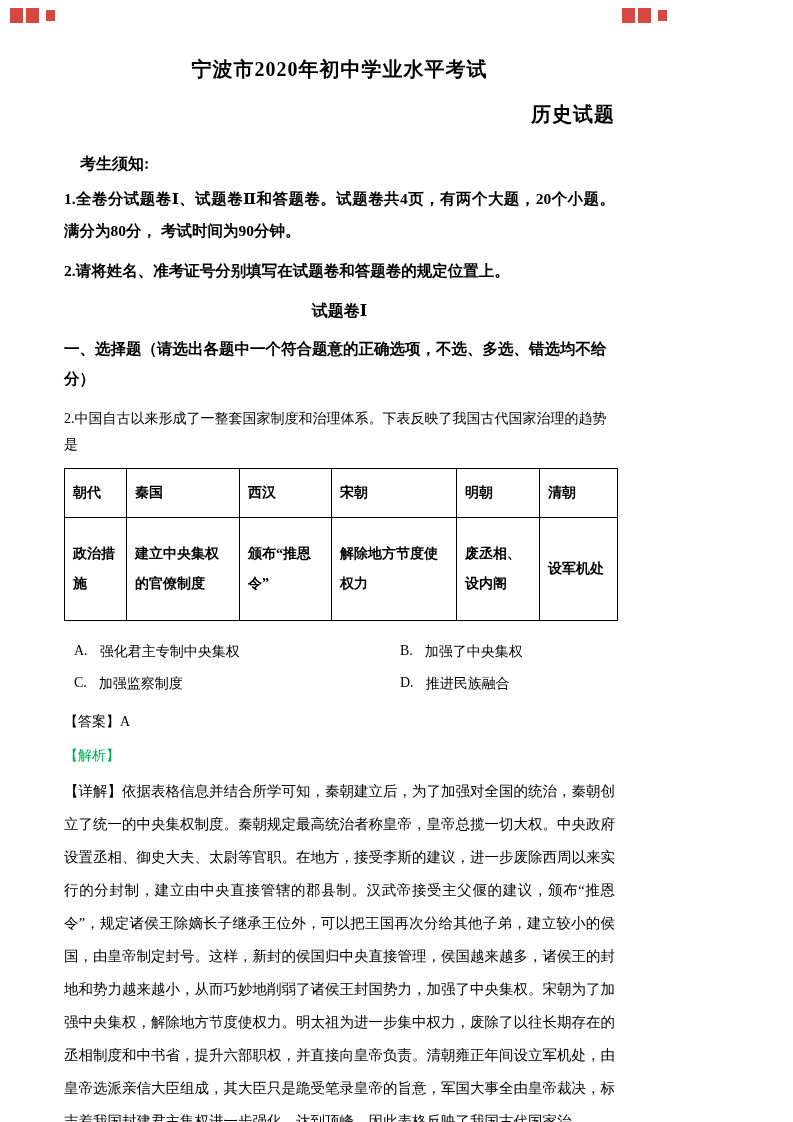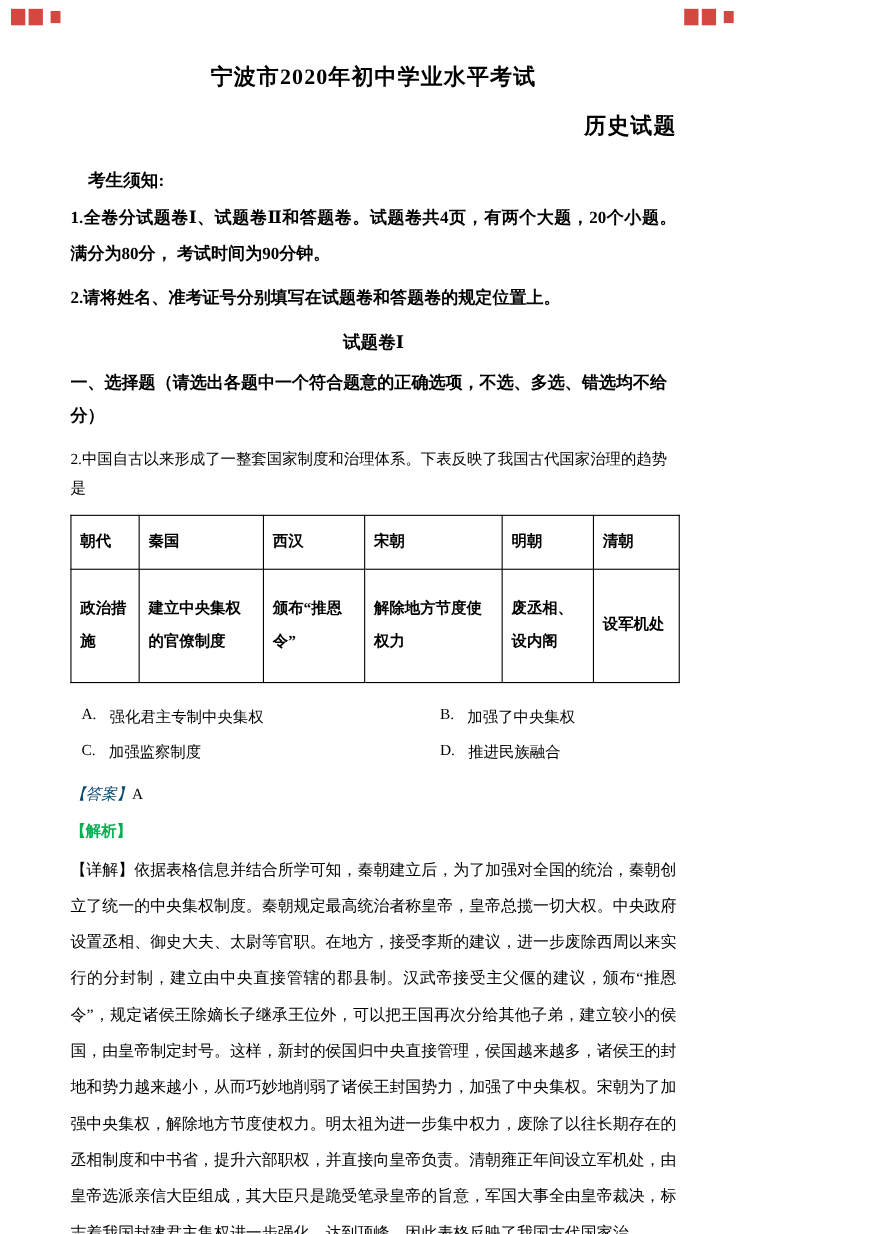--- a/index.html
+++ b/index.html
@@ -82,22 +82,22 @@
   }
   table.qtable tr.hdr td{height:40px;}
   table.qtable tr.bdy td{height:94px;}
   .options{margin-top:22px;padding-left:10px;font-size:14px;}
   .opt-row{display:flex;margin-top:14px;}
   .opt-row:first-child{margin-top:0;}
   .opt{display:flex;}
   .opt-left{width:326px;}
   .opt .key{margin-right:12px;}
   .answer-line{margin:20px 0 0 0;font-size:14px;}
-  .analysis-line{margin:16px 0 0 0;font-size:14px;font-weight:bold;}
-  .lbl-blue{color:#0c4a6e;font-style:italic;}
+  .analysis-line{margin:16px 0 0 0;font-size:14px;}
+  .lbl-blue{color:#000000;}
   .lbl-green{color:#00B050;}
   .detail{
     margin:10px 0 0 0;
     font-size:14.5px;
     line-height:33px;
     text-align:justify;
     word-break:break-all;
   }
 </style>
 </head>

